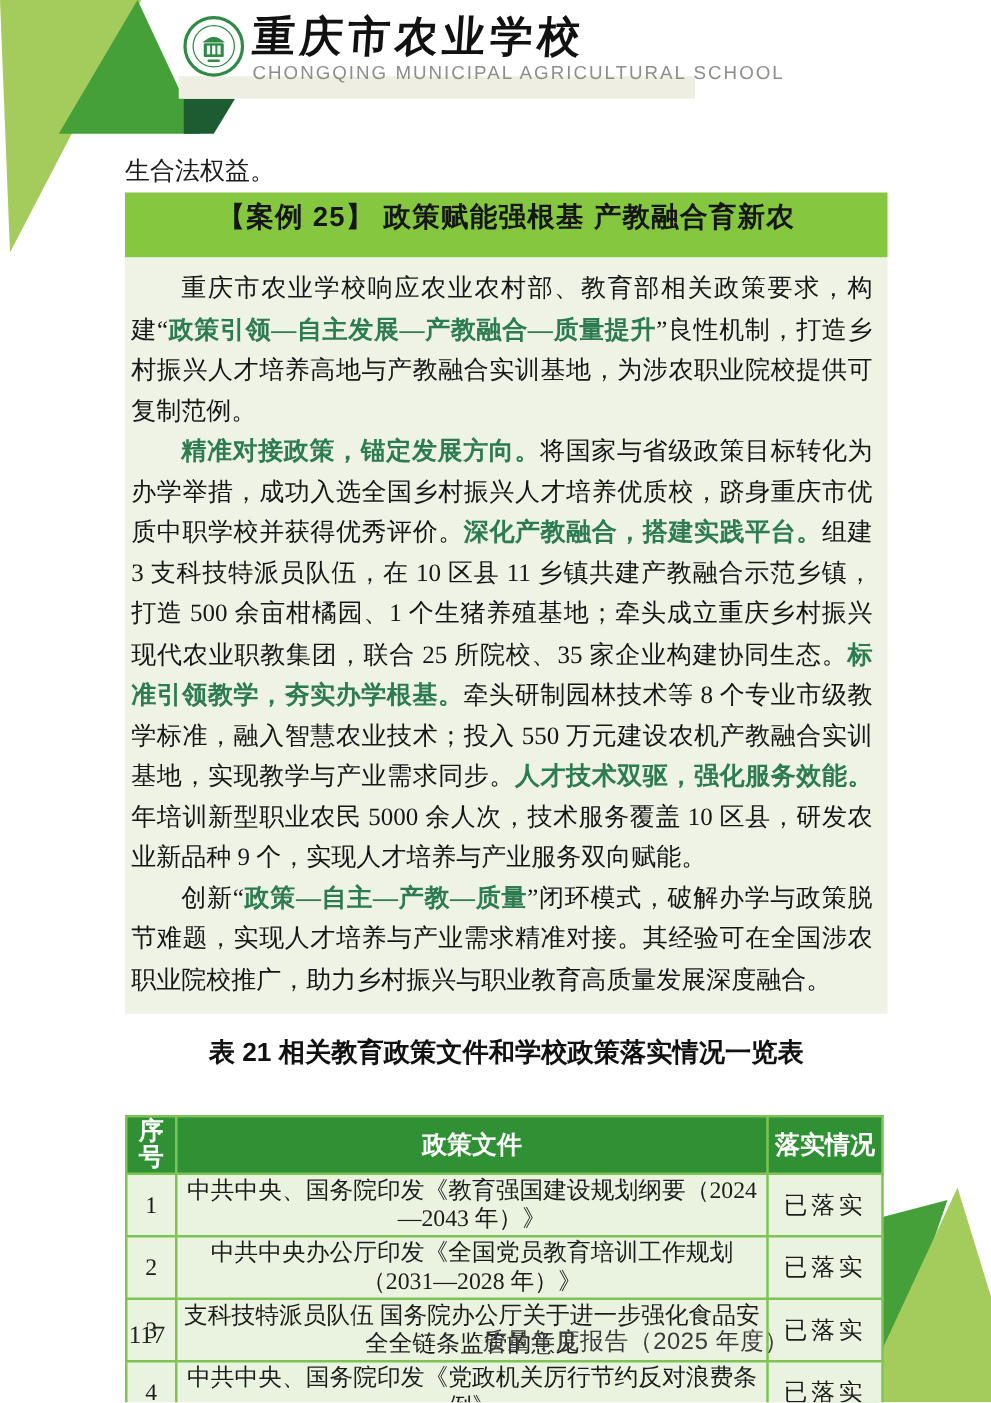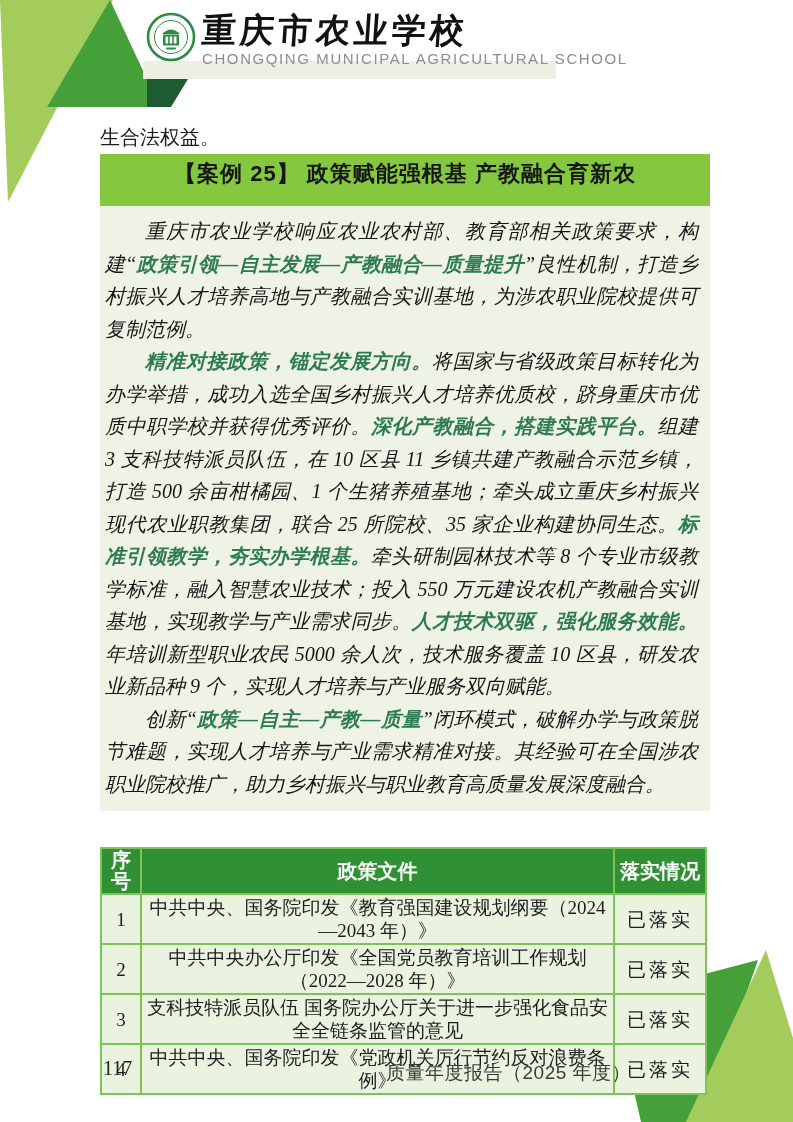--- a/index.html
+++ b/index.html
@@ -35,21 +35,21 @@
     height:52px;line-height:40px;text-align:center;
     font-family:"Liberation Sans","DejaVu Sans",sans-serif;
     font-weight:bold;font-size:22px;color:#161616;letter-spacing:1px;
   }
   .case-block{
     background:var(--case_bg);
     padding:9px 12px 11px 5px;
   }
   .case-p{
     margin:0;font-size:20px;line-height:32.5px;text-align:justify;
-    text-indent:2em;color:#161616;font-style:italic;
+    text-indent:2em;color:#161616;
   }
   .seg{color:#161616;}
   .seg.green{color:var(--text_green);font-weight:bold;}
   .tbl-caption{
     margin:17px 0 7px 0;text-align:center;
     font-family:"Liberation Sans","DejaVu Sans",sans-serif;
     font-weight:bold;font-size:21px;color:#111;
   }
   table.policy{
     width:605px;border-collapse:collapse;table-layout:fixed;
@@ -114,20 +114,21 @@
 
   <div id="content">
     <p class="leading">生合法权益。</p>
     <div class="case-banner">【案例 25】 政策赋能强根基 产教融合育新农</div>
     <div class="case-block">
         <p class="case-p"><span class="seg">重庆市农业学校响应农业农村部、教育部相关政策要求，构建“</span><span class="seg green">政策引领—自主发展—产教融合—质量提升</span><span class="seg">”良性机制，打造乡村振兴人才培养高地与产教融合实训基地，为涉农职业院校提供可复制范例。</span></p>
         <p class="case-p"><span class="seg green">精准对接政策，锚定发展方向。</span><span class="seg">将国家与省级政策目标转化为办学举措，成功入选全国乡村振兴人才培养优质校，跻身重庆市优质中职学校并获得优秀评价。</span><span class="seg green">深化产教融合，搭建实践平台。</span><span class="seg">组建 3 支科技特派员队伍，在 10 区县 11 乡镇共建产教融合示范乡镇，打造 500 余亩柑橘园、1 个生猪养殖基地；牵头成立重庆乡村振兴现代农业职教集团，联合 25 所院校、35 家企业构建协同生态。</span><span class="seg green">标准引领教学，夯实办学根基。</span><span class="seg">牵头研制园林技术等 8 个专业市级教学标准，融入智慧农业技术；投入 550 万元建设农机产教融合实训基地，实现教学与产业需求同步。</span><span class="seg green">人才技术双驱，强化服务效能。</span><span class="seg">年培训新型职业农民 5000 余人次，技术服务覆盖 10 区县，研发农业新品种 9 个，实现人才培养与产业服务双向赋能。</span></p>
         <p class="case-p"><span class="seg">创新“</span><span class="seg green">政策—自主—产教—质量</span><span class="seg">”闭环模式，破解办学与政策脱节难题，实现人才培养与产业需求精准对接。其经验可在全国涉农职业院校推广，助力乡村振兴与职业教育高质量发展深度融合。</span></p>
       </div>
 
+    <div class="tbl-caption">表 21  相关教育政策文件和学校政策落实情况一览表</div>
 
     <table class="policy">
       <colgroup>
           <col style="width:40px">
           <col style="width:473px">
           <col style="width:92px">
         </colgroup>
       <thead>
         <tr>
           <th>序号</th>
@@ -136,21 +137,21 @@
         </tr>
       </thead>
       <tbody>
           <tr class="row-tall">
             <td class="cell-no">1</td>
             <td class="cell-policy">中共中央、国务院印发《教育强国建设规划纲要（2024—2043 年）》</td>
             <td class="cell-status">已落实</td>
           </tr>
           <tr class="row-tall">
             <td class="cell-no">2</td>
-            <td class="cell-policy">中共中央办公厅印发《全国党员教育培训工作规划（2022—2028 年）》</td>
+            <td class="cell-policy">中共中央办公厅印发《全国党员教育培训工作规划（2031—2028 年）》</td>
             <td class="cell-status">已落实</td>
           </tr>
           <tr class="row-tall">
             <td class="cell-no">3</td>
             <td class="cell-policy">支科技特派员队伍 国务院办公厅关于进一步强化食品安全全链条监管的意见</td>
             <td class="cell-status">已落实</td>
           </tr>
           <tr class="row-tall">
             <td class="cell-no">4</td>
             <td class="cell-policy">中共中央、国务院印发《党政机关厉行节约反对浪费条例》</td>

